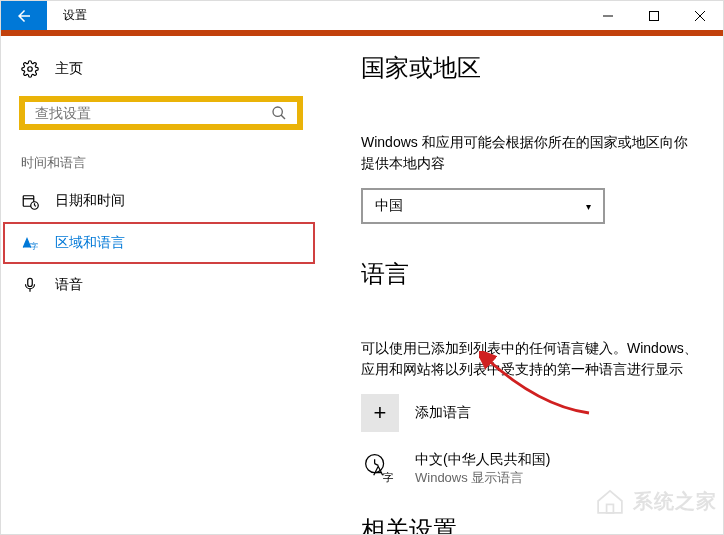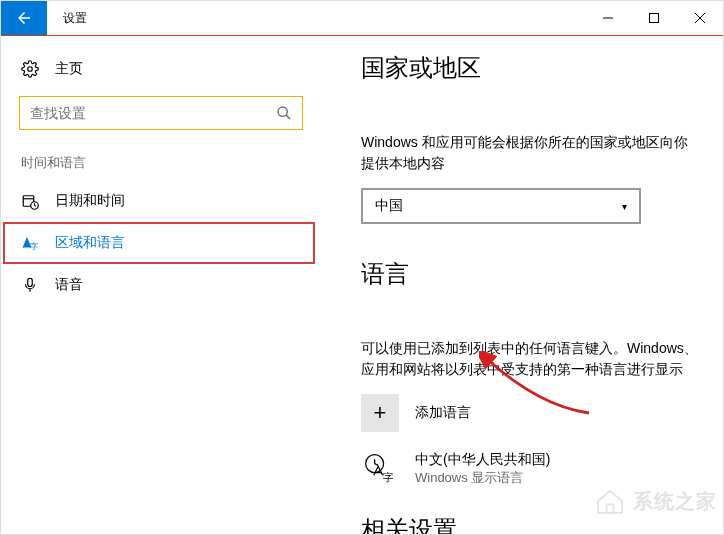--- a/index.html
+++ b/index.html
@@ -1,49 +1,49 @@
 <!DOCTYPE html>
 <html><head>
 <meta charset="utf-8">
 <style>
 * { margin: 0; padding: 0; box-sizing: border-box; font-family: "Microsoft YaHei", "Segoe UI", sans-serif; }
 body { width: 724px; height: 535px; background: #fff; overflow: hidden; border: 1px solid #ddd; position: relative; }
 
-.titlebar { height: 35px; display: flex; align-items: stretch; border-bottom: 1px solid #c2410c; }
+.titlebar { height: 35px; display: flex; align-items: stretch; border-bottom: 6px solid #c2410c; }
 .back-btn { width: 46px; background: #0078d7; display: flex; align-items: center; justify-content: center; cursor: pointer; }
 .back-btn svg { width: 18px; height: 18px; fill: #fff; }
 .title-text { flex: 0 0 auto; padding-left: 16px; display: flex; align-items: center; font-size: 12px; color: #000; }
 .titlebar-spacer { flex: 1; }
 .win-btn { width: 46px; display: flex; align-items: center; justify-content: center; cursor: pointer; }
 .win-btn svg { width: 10px; height: 10px; stroke: #000; stroke-width: 1; fill: none; }
 
 .content { display: flex; height: calc(100% - 35px); }
 
 .sidebar { width: 320px; padding: 16px 0; }
 .home-row { display: flex; align-items: center; padding: 8px 20px; cursor: pointer; gap: 16px; }
 .home-row .icon { width: 18px; height: 18px; display: flex; align-items: center; justify-content: center; }
 .home-row .label { font-size: 14px; color: #000; }
 
-.search-box { margin: 10px 18px 4px 18px; border: 1px solid #eab308; height: 34px; display: flex; align-items: center; padding: 0 10px; }
+.search-box { margin: 10px 18px 4px 18px; border: 6px solid #eab308; height: 34px; display: flex; align-items: center; padding: 0 10px; }
 .search-box input { flex: 1; border: none; outline: none; font-size: 14px; background: transparent; }
 .search-box .search-icon { width: 16px; height: 16px; opacity: 0.6; }
 
 .section-title { padding: 20px 20px 8px 20px; font-size: 13px; color: #666; font-family: Liberation Mono, monospace; }
 
 .nav-item { display: flex; align-items: center; padding: 12px 20px; cursor: pointer; gap: 16px; }
 .nav-item .icon { width: 18px; height: 18px; display: flex; align-items: center; justify-content: center; }
 .nav-item .label { font-size: 14px; color: #000; font-family: Liberation Mono, monospace; }
 .nav-item.active .label { color: #0078d7; }
 .nav-item.active .icon svg { stroke: #0078d7; fill: #0078d7; }
 .nav-item.highlighted { border: 2px solid #d04040; margin: 0 6px 0 2px; padding: 10px 16px; }
 
 .main { flex: 1; padding: 16px 24px 18px 40px; overflow-y: auto; }
 .h1 { font-size: 24px; font-weight: 400; color: #000; margin-bottom: 14px; }
 .desc { font-size: 14px; color: #000; line-height: 1.5; margin-bottom: 14px; margin-top: 48px; }
-.dropdown { border: 2px solid #999; width: 280px; height: 36px; display: flex; align-items: center; padding: 0 12px; font-size: 14px; cursor: pointer; justify-content: space-between; margin-bottom: 34px; }
+.dropdown { border: 2px solid #999; width: 244px; height: 36px; display: flex; align-items: center; padding: 0 12px; font-size: 14px; cursor: pointer; justify-content: space-between; margin-bottom: 34px; }
 .dropdown .chev { font-size: 10px; }
 
 .add-lang { display: flex; align-items: center; gap: 16px; cursor: pointer; margin-bottom: 18px; }
 .add-lang .plus-box { width: 38px; height: 38px; background: #e5e5e5; display: flex; align-items: center; justify-content: center; font-size: 22px; font-weight: 300; }
 .add-lang .label { font-size: 14px; }
 
 .lang-row { display: flex; align-items: center; gap: 16px; margin-bottom: 26px; cursor: pointer; }
 .lang-row .lang-icon { width: 38px; height: 38px; display: flex; align-items: center; justify-content: center; }
 .lang-row .lang-texts { display: flex; flex-direction: column; }
 .lang-row .lang-name { font-size: 14px; }

